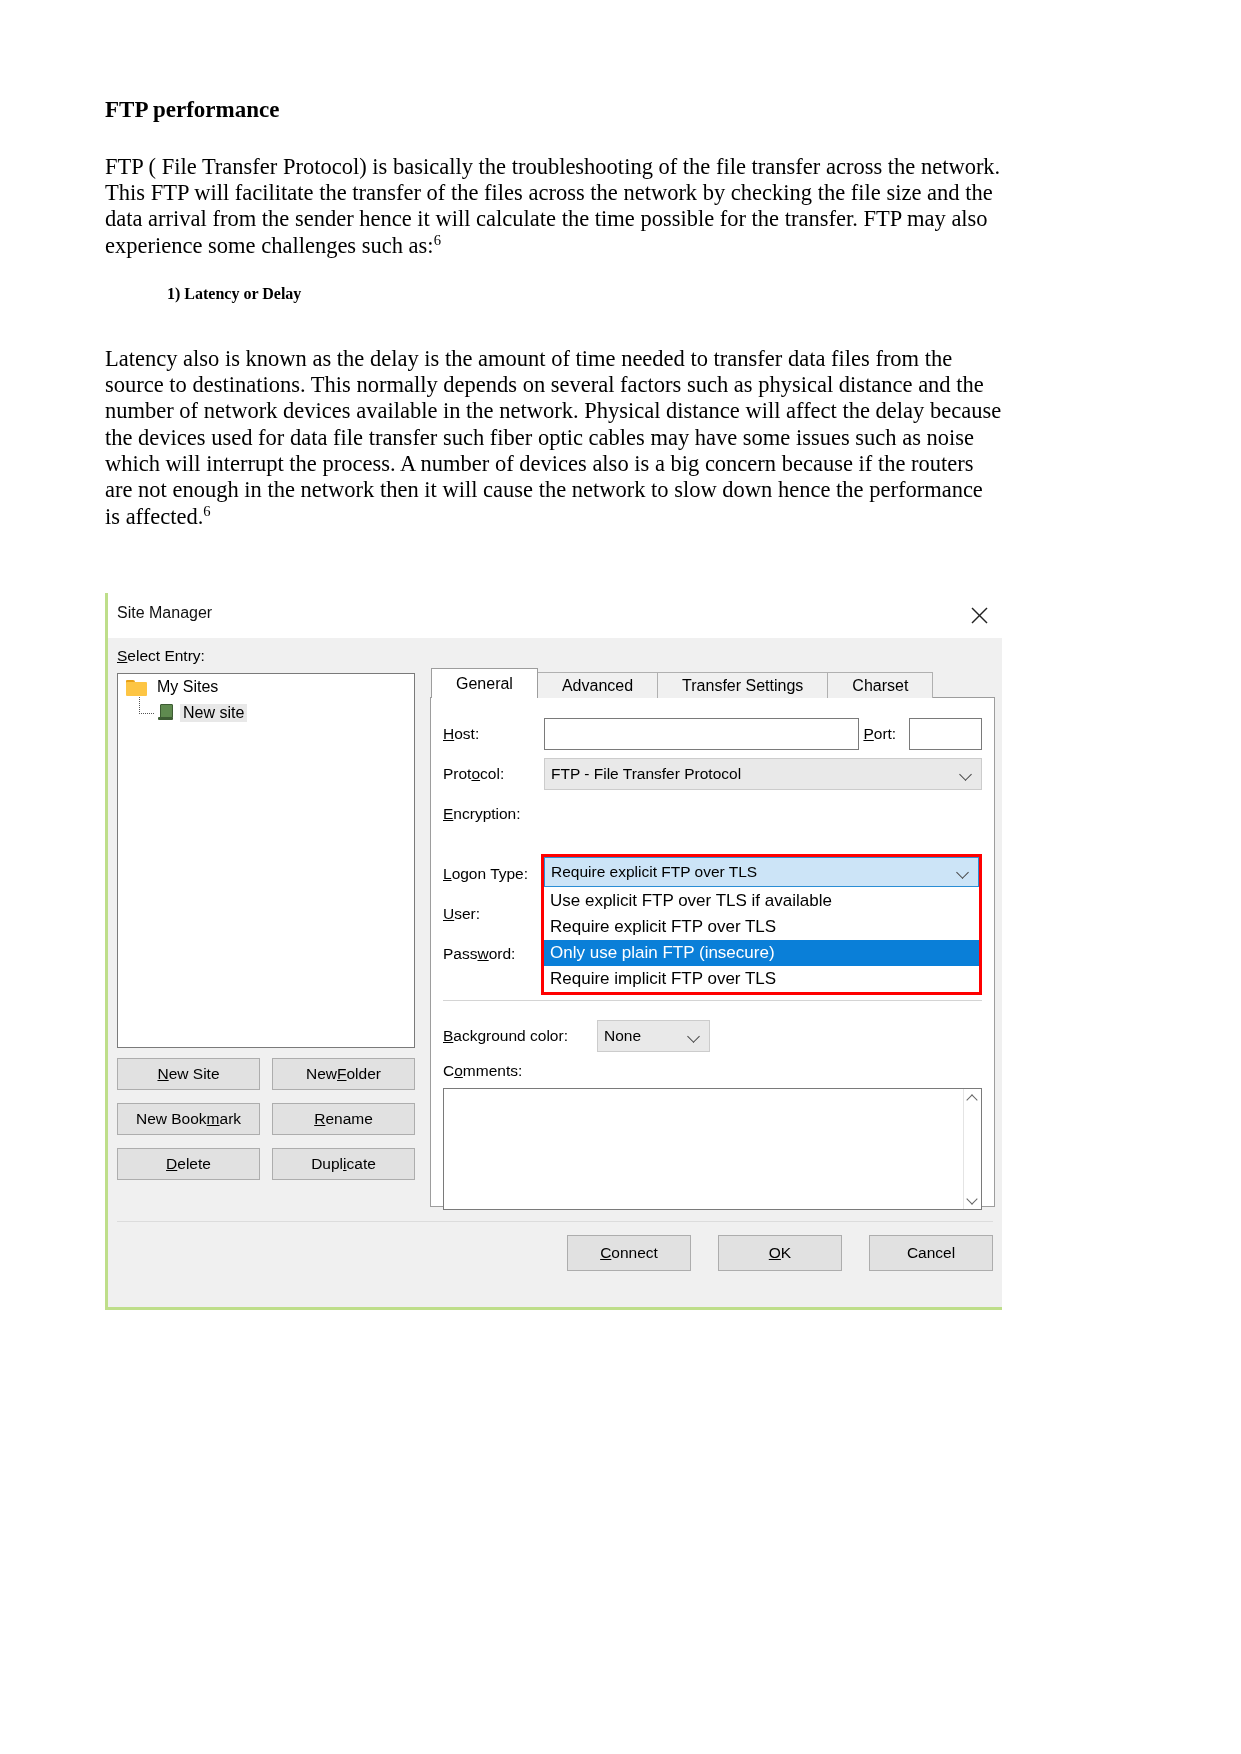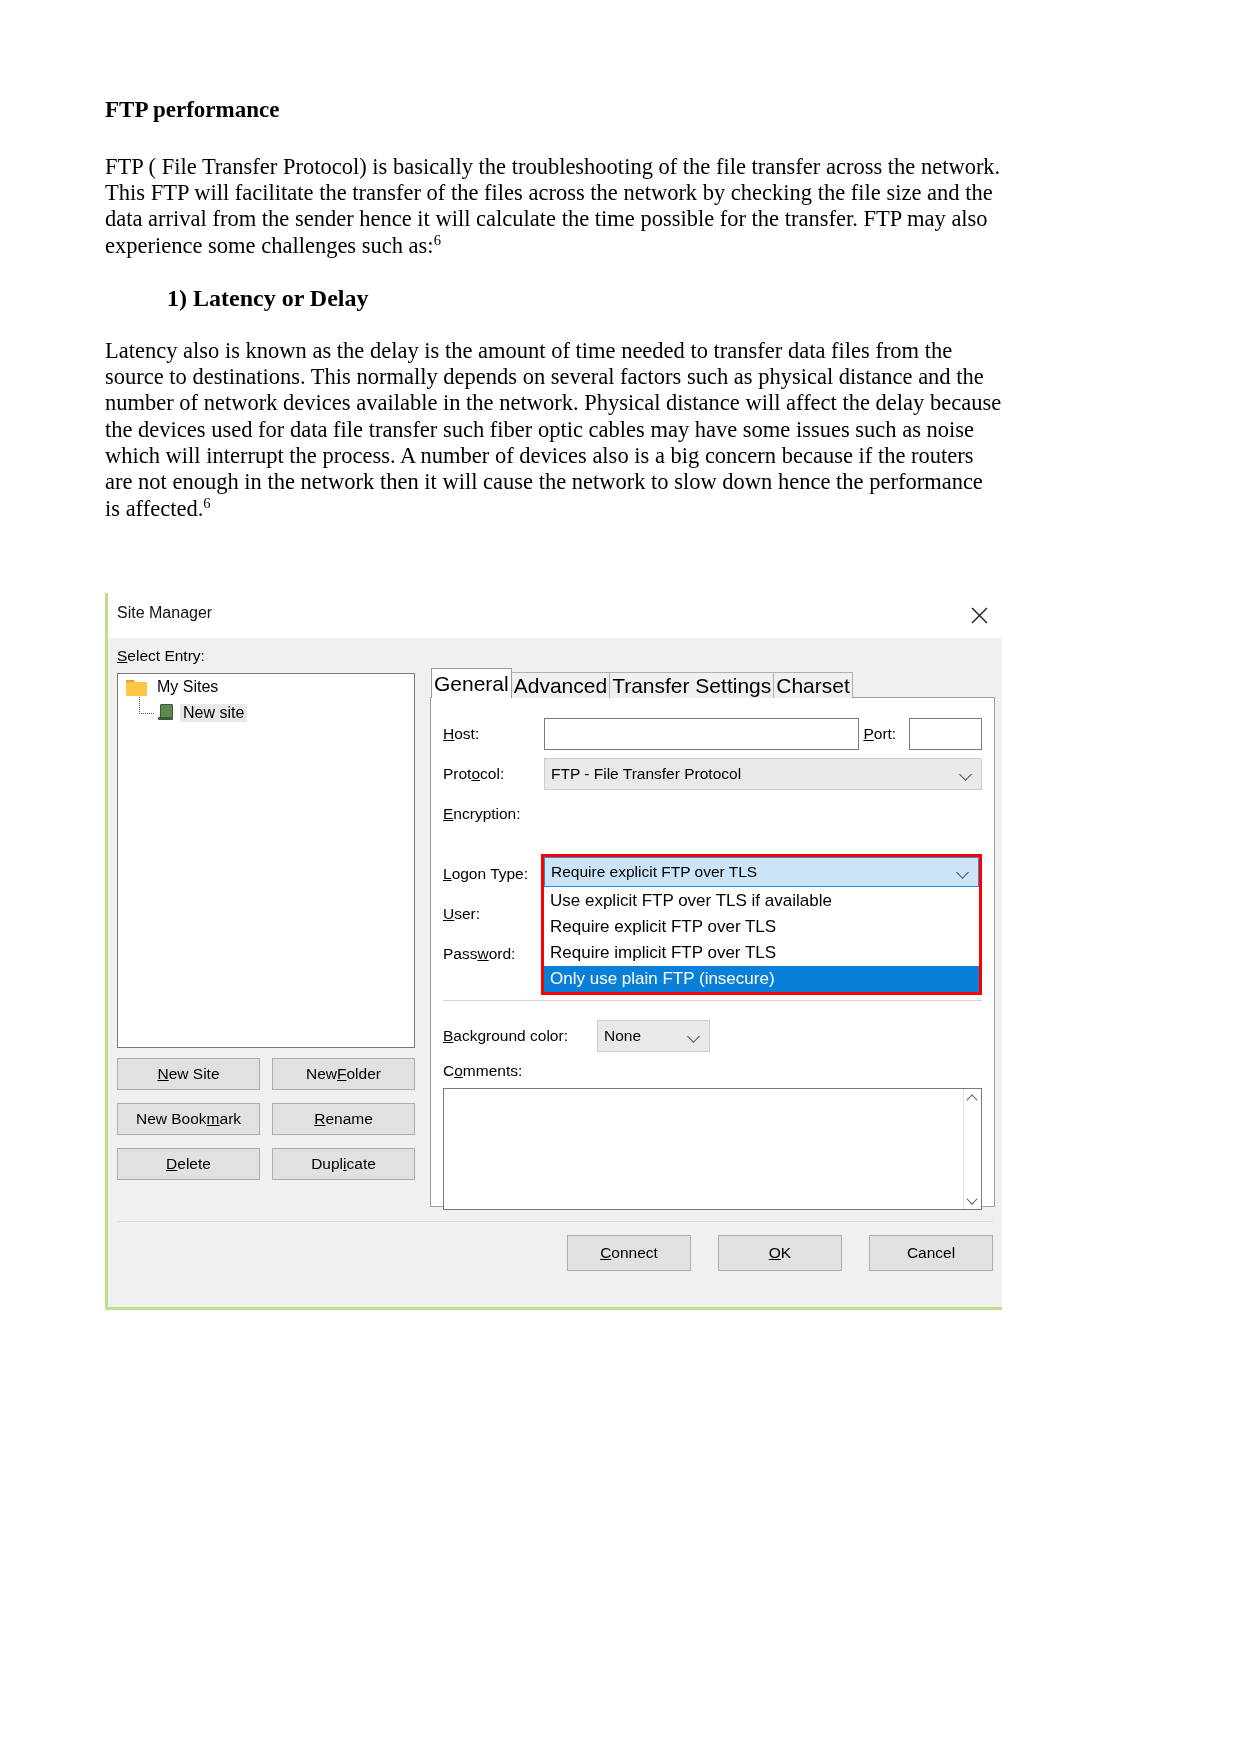--- a/index.html
+++ b/index.html
@@ -30,23 +30,23 @@
     margin: 0 0 30px 0;
     line-height: 1.2;
   }
   .doc p {
     font-size: 22.5px;
     line-height: 1.17;
     margin: 0 0 26px 0;
     text-align: left;
   }
   .doc .heading2 {
-    font-size: 24px;
+    font-size: 16px;
     font-weight: bold;
-    margin: 0 0 26px 62px;
+    margin: 0 0 43px 62px;
   }
   sup { font-size: 0.65em; vertical-align: super; line-height: 0; }
 
   
   .dialog {
     position: absolute;
     left: 105px;
     top: 593px;
     width: 897px;
     height: 717px;
@@ -227,24 +227,24 @@
     height: 30px;
     position: relative;
     z-index: 3;
     padding-left: 1px;
   }
   .tab {
     background: #f0f0f0;
     border: 1px solid #b0b0b0;
     border-bottom: none;
     height: 26px;
-    padding: 0 2px;
-    display: flex;
-    align-items: center;
-    font-size: 21px;
+    padding: 0 24px;
+    display: flex;
+    align-items: center;
+    font-size: 16px;
     margin-right: -1px;
     cursor: pointer;
     box-sizing: border-box;
     margin-top: 28px;
   }
   .tab.active {
     background: #ffffff;
     height: 30px;
     border-color: #9d9d9d;
     position: relative;
@@ -558,22 +558,22 @@
         </div>
 
         <div class="dd-overlay">
           <div class="dd-selected">
             <span>Require explicit FTP over TLS</span>
             <span class="chev"></span>
           </div>
           <div class="dd-list">
             <div class="dd-item">Use explicit FTP over TLS if available</div>
             <div class="dd-item">Require explicit FTP over TLS</div>
+            <div class="dd-item highlight">Only use plain FTP (insecure)</div>
             <div class="dd-item">Require implicit FTP over TLS</div>
-            <div class="dd-item highlight">Only use plain FTP (insecure)</div>
           </div>
         </div>
 
       </div>
     </div>
 
     <div class="footer-sep"></div>
     <div class="footer-buttons">
       <div class="btn">
           <span class="u">C</span>

